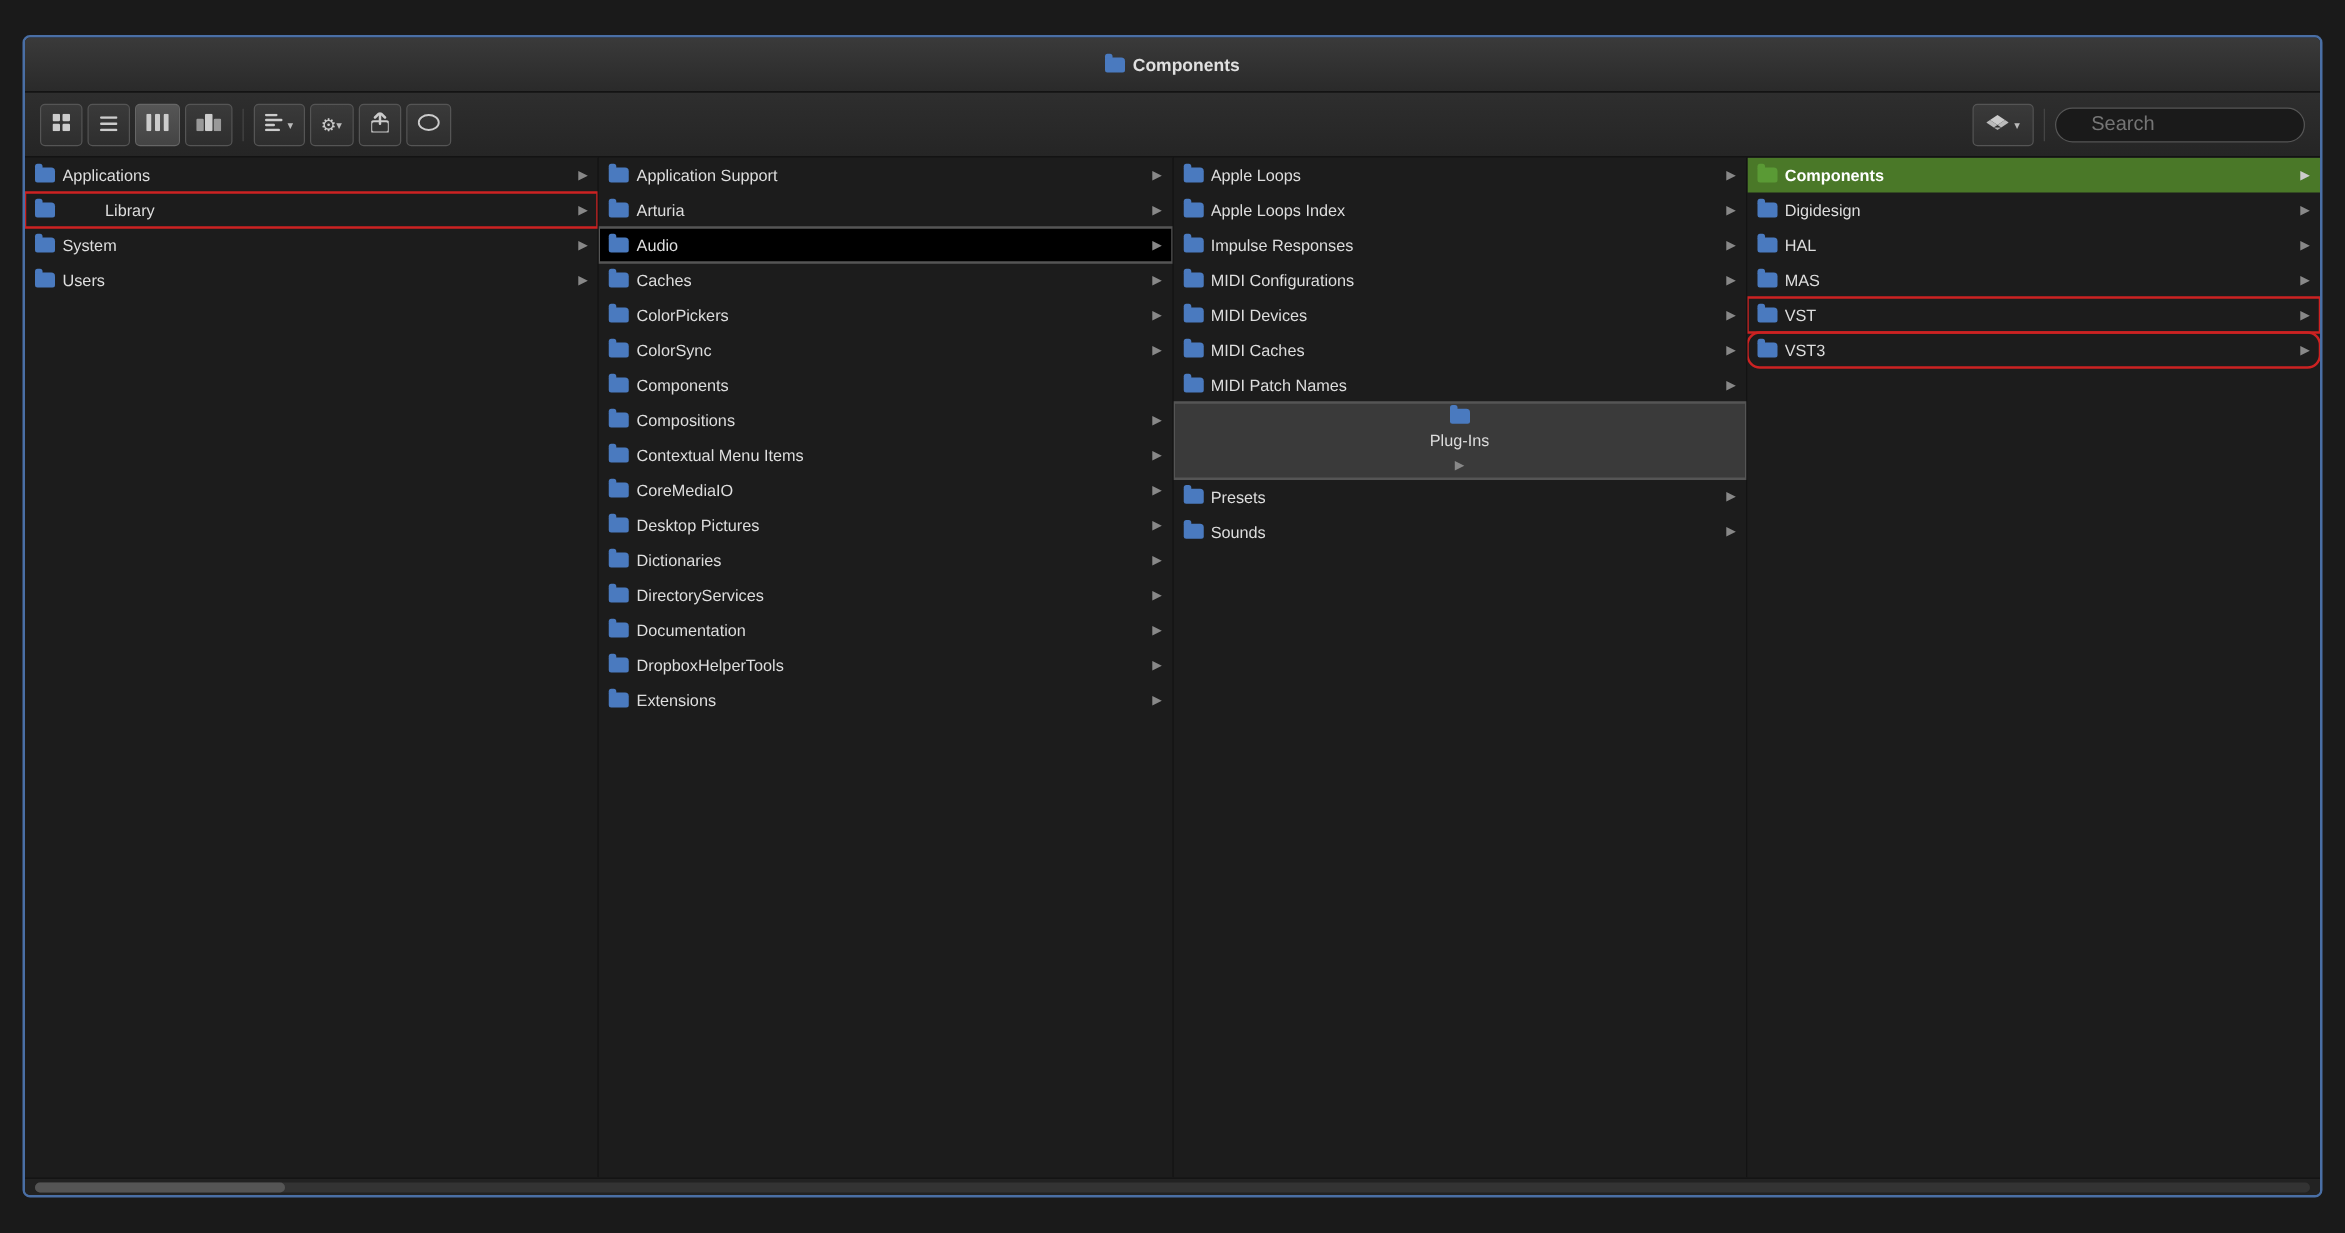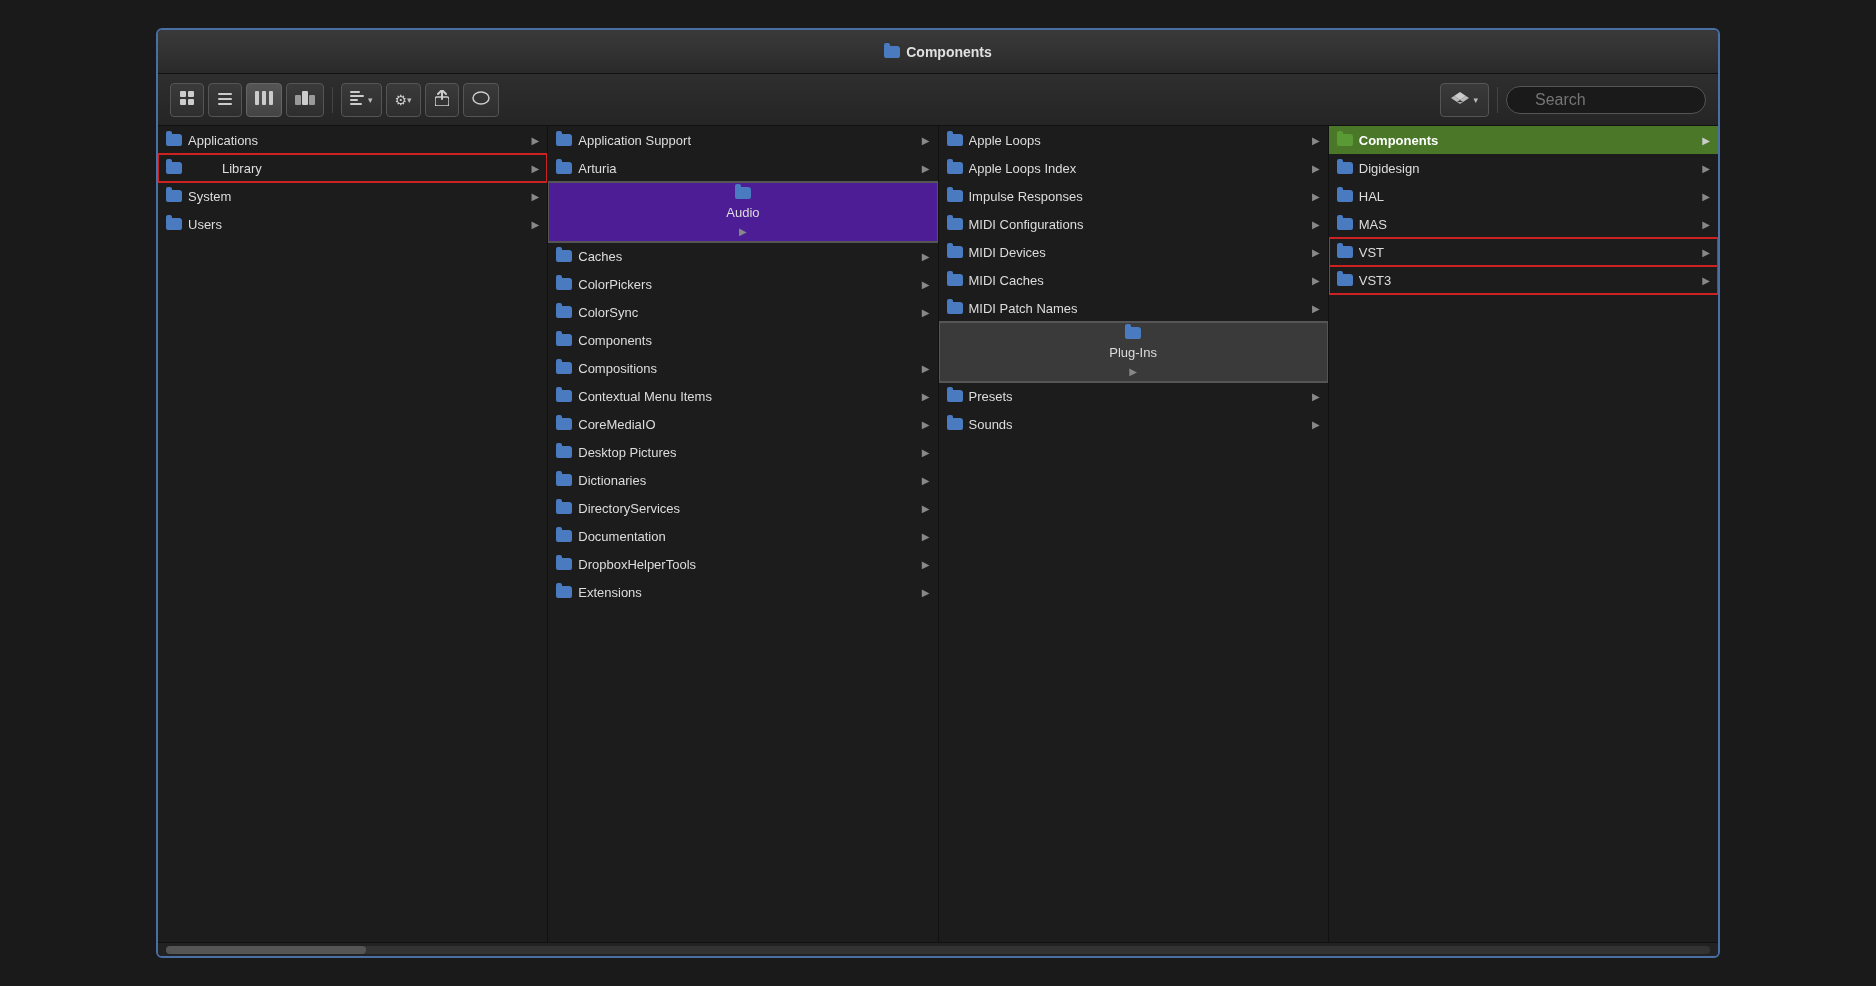--- a/index.html
+++ b/index.html
@@ -10,21 +10,21 @@
       font-size: 13px;
       color: #e0e0e0;
       width: 1876px;
       height: 986px;
       display: flex;
       align-items: center;
       justify-content: center;
     }
 
     .window {
-      width: 1564px;
+      width: 1840px;
       height: 930px;
       background: #1c1c1c;
       border: 2px solid #4a6fa5;
       border-radius: 6px;
       display: flex;
       flex-direction: column;
       overflow: hidden;
     }
 
     
@@ -375,21 +375,21 @@
       <div class="column-item">
         <div class="folder-icon"></div>
         <span class="item-label">Application Support</span>
         <span class="item-arrow">▶</span>
       </div>
       <div class="column-item">
         <div class="folder-icon"></div>
         <span class="item-label">Arturia</span>
         <span class="item-arrow">▶</span>
       </div>
-      <div class="column-item selected" style="background: #4c1d95; outline: 2px solid #555; outline-offset: -1px; flex-direction: column;">
+      <div class="column-item selected" style="background: #000000; outline: 2px solid #555; outline-offset: -1px;">
         <div class="folder-icon"></div>
         <span class="item-label">Audio</span>
         <span class="item-arrow">▶</span>
       </div>
       <div class="column-item">
         <div class="folder-icon"></div>
         <span class="item-label">Caches</span>
         <span class="item-arrow">▶</span>
       </div>
       <div class="column-item">
@@ -525,21 +525,21 @@
       <div class="column-item">
         <div class="folder-icon"></div>
         <span class="item-label">MAS</span>
         <span class="item-arrow">▶</span>
       </div>
       <div class="column-item" style="outline: 2px solid #cc2222; outline-offset: -1px;">
         <div class="folder-icon"></div>
         <span class="item-label">VST</span>
         <span class="item-arrow">▶</span>
       </div>
-      <div class="column-item" style="outline: 2px solid #cc2222; outline-offset: -1px;">
+      <div class="column-item" style="outline: 2px solid #cc2222; outline-offset: -1px; border-radius: 10px;">
         <div class="folder-icon"></div>
         <span class="item-label">VST3</span>
         <span class="item-arrow">▶</span>
       </div>
     </div>
 
   </div>
 
   <div class="bottom-scrollbar">
     <div class="scrollbar-track">

